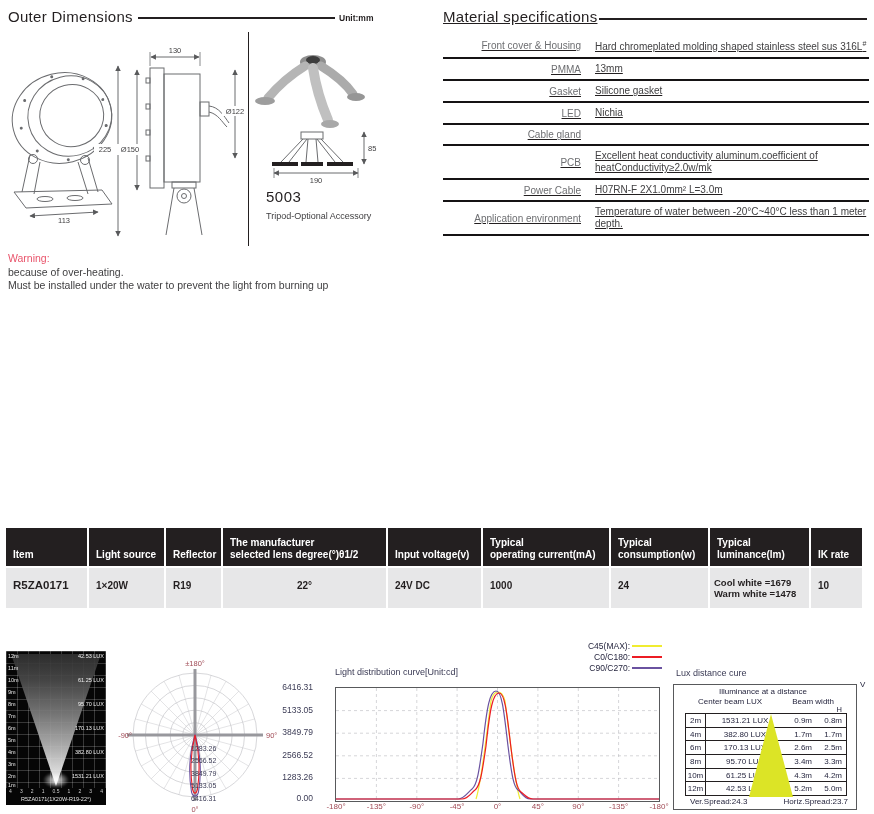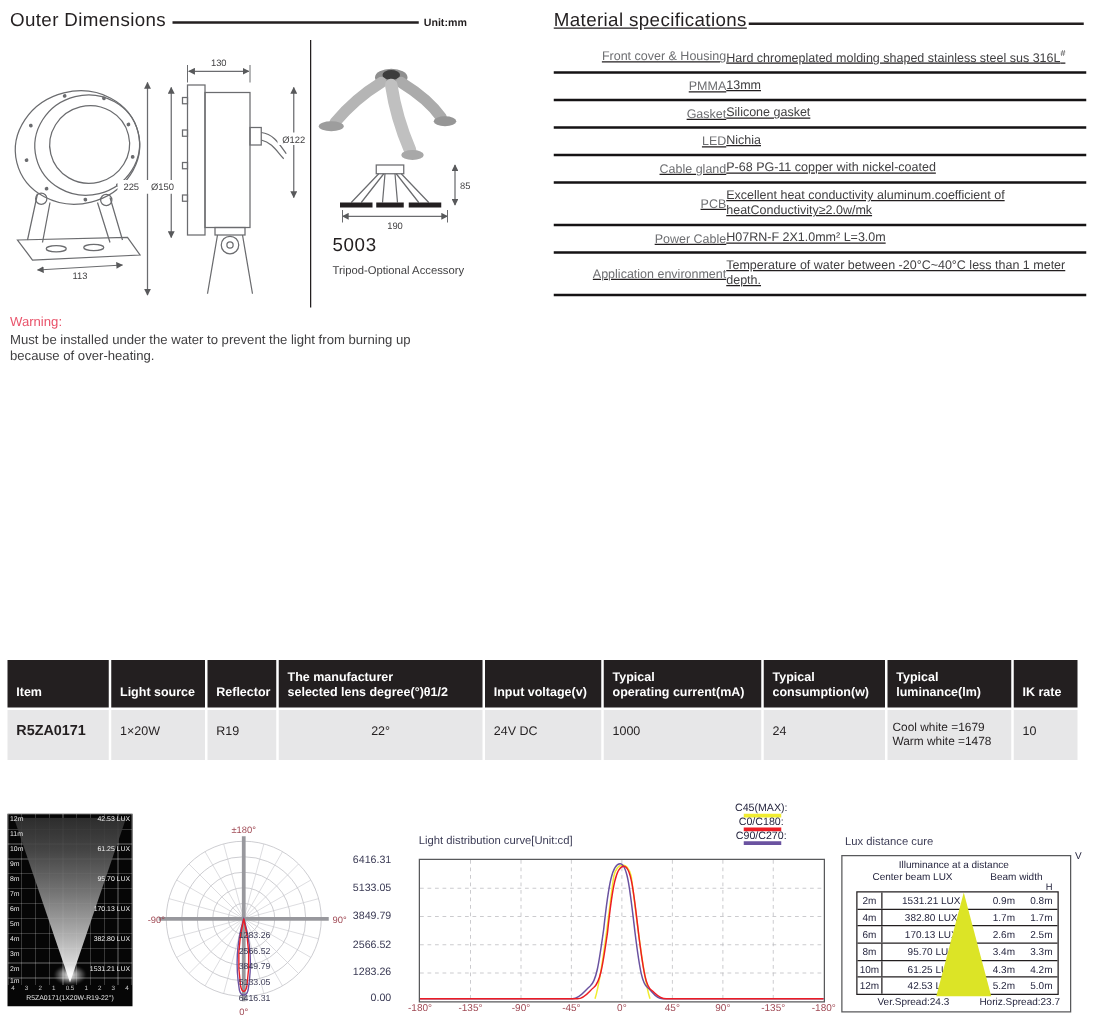--- a/index.html
+++ b/index.html
@@ -6,53 +6,53 @@
   #page{position:relative;width:874px;height:814px;background:#fff;overflow:hidden;
         font-family:"Liberation Sans",sans-serif;color:#231f20;}
   .abs{position:absolute;}
   
   .sec-title{font-size:15px;letter-spacing:.3px;color:#231f20;}
   .rule{background:#231f20;}
   .unit{font-size:8.5px;font-weight:bold;color:#231f20;}
   
   #material{position:absolute;left:443px;top:8px;width:426px;text-decoration:underline;}
   .mat-row{display:flex;align-items:center;border-bottom:2px solid #151314;padding:4px 0;}
-  .mat-label{width:138px;text-align:right;padding-right:0;color:#6d6e71;font-size:10px;flex:none;}
+  .mat-label{width:138px;text-align:right;padding-right:14px;color:#6d6e71;font-size:10px;flex:none;}
   .mat-value{flex:1;color:#414042;font-size:10px;line-height:12px;}
   
   #warning{position:absolute;left:8px;top:252px;font-size:10.5px;line-height:13.5px;color:#414042;}
   #warning .w-title{color:#e9546b;}
   
   #spec{position:absolute;left:6px;top:528px;width:856px;display:grid;
         grid-template-columns:81px 75px 55px 163px 93px 126px 97px 99px 51px;
         grid-gap:2px;background:#fff;font-size:10px;}
   .sp-h{background:#231f20;color:#fff;font-weight:bold;padding:4px 7px 6px 7px;
         display:flex;align-items:flex-end;white-space:pre-line;line-height:11.5px;min-height:28px;}
-  .sp-c{background:#e7e7e8;color:#231f20;padding:12px 7px;line-height:11px;white-space:pre-line;}
+  .sp-c{background:#e7e7e8;color:#231f20;padding:12px 7px;line-height:11px;white-space:pre-line;font-weight:bold;}
   .sp-c.item{font-weight:bold;font-size:11.5px;}
   .sp-c.center{text-align:center;}
   .sp-c.small{font-size:9.5px;padding:9px 4px;}
   
   #photo{position:absolute;left:6px;top:651px;width:100px;height:154px;background:#060606;overflow:hidden;}
   #photo .grid{position:absolute;left:0;top:0;right:0;height:137px;
      background-image:repeating-linear-gradient(to right,rgba(255,255,255,.20) 0 1px,transparent 1px 11px),
                       repeating-linear-gradient(to bottom,rgba(255,255,255,.20) 0 1px,transparent 1px 11.9px);}
   #photo .cone{position:absolute;left:5px;top:3px;width:90px;height:132px;
      clip-path:polygon(50% 100%,0% 0%,100% 0%);
      background:linear-gradient(to top,#ffffff 0%,#efefef 10%,#b9b9b9 30%,#7d7d7d 55%,#4a4a4a 80%,#303030 100%);
      opacity:.92;}
   #photo .glow{position:absolute;left:37px;top:121px;width:26px;height:16px;border-radius:50%;
      background:radial-gradient(closest-side,#fff,rgba(255,255,255,0));filter:blur(1px);}
   .ph-dist{position:absolute;left:2px;font-size:5.5px;line-height:6px;color:#e8e8e8;}
   .ph-lux{position:absolute;right:2px;font-size:5.5px;line-height:6px;color:#f0f0f0;}
   #photo .ticks{position:absolute;left:3px;right:3px;top:137px;display:flex;justify-content:space-between;
      font-size:5px;color:#cfcfcf;}
   #photo .ph-title{position:absolute;left:0;right:0;top:145px;text-align:center;font-size:5.5px;color:#e5e5e5;}
   #ldc-title{position:absolute;left:335px;top:667px;font-size:9px;color:#3b3b55;}
-  .leg-row{position:absolute;left:556px;width:106px;display:flex;align-items:center;justify-content:flex-end;flex-direction:column;}
+  .leg-row{position:absolute;left:556px;width:106px;display:flex;align-items:center;justify-content:flex-end;}
   .leg-label{font-size:8.5px;color:#26263f;}
   .leg-line{width:30px;height:2.5px;margin-left:2px;flex:none;}
   .ytick{position:absolute;width:46px;text-align:right;font-size:8.5px;color:#3b3b55;}
   .xtick{position:absolute;width:34px;text-align:center;font-size:8px;color:#a04a55;top:802px;}
   
   #lux-title{position:absolute;left:676px;top:668px;font-size:9px;color:#3b3b55;}
   #lux-box{position:absolute;left:673px;top:684px;width:182px;height:124px;border:1px solid #58595b;background:#fff;}
   #lux-box .hd1{position:absolute;left:0;right:4px;top:2px;text-align:center;font-size:8px;color:#26263f;}
   #lux-box .hd2a{position:absolute;left:24px;top:12px;font-size:8px;color:#26263f;}
   #lux-box .hd2b{position:absolute;right:22px;top:12px;font-size:8px;color:#26263f;}
@@ -60,21 +60,21 @@
   #lux-tbl{position:absolute;left:11px;top:28px;width:160px;height:81px;border:1.5px solid #231f20;
      display:flex;flex-direction:column;z-index:1;background:#fff;}
   .lux-row{flex:1;display:flex;align-items:center;border-bottom:1.5px solid #231f20;font-size:8px;color:#26263f;}
   .lux-row:last-child{border-bottom:none;}
   .lux-d{width:19px;text-align:center;border-right:1.5px solid #231f20;align-self:stretch;
      display:flex;align-items:center;justify-content:center;flex:none;}
   .lux-l{flex:1;text-align:center;}
   .lux-h{width:28px;text-align:right;flex:none;}
   .lux-v{width:30px;text-align:right;padding-right:4px;flex:none;}
   #lux-tri{position:absolute;left:0;top:0;z-index:2;pointer-events:none;}
-  .lux-foot{position:absolute;top:112px;font-size:8px;color:#26263f;margin-left:12px;}
+  .lux-foot{position:absolute;top:112px;font-size:8px;color:#26263f;}
   #lux-v-out{position:absolute;left:860px;top:680px;font-size:8px;color:#26263f;}
   
   .m5003{position:absolute;left:266px;top:188px;font-size:15px;letter-spacing:.5px;color:#231f20;}
   .m5003cap{position:absolute;left:266px;top:211px;font-size:9px;color:#414042;}
   svg text{font-family:"Liberation Sans",sans-serif;}
 </style>
 </head>
 <body>
 
 <div id="page">
@@ -207,41 +207,40 @@
       <div class="mat-row">
         <div class="mat-label">Gasket</div>
         <div class="mat-value">Silicone gasket</div>
       </div>
       <div class="mat-row">
         <div class="mat-label">LED</div>
         <div class="mat-value">Nichia</div>
       </div>
       <div class="mat-row">
         <div class="mat-label">Cable gland</div>
-        <div class="mat-value">P-68 PG-11 copper with nickel-coated</div>
       </div>
       <div class="mat-row">
         <div class="mat-label">PCB</div>
         <div class="mat-value">Excellent heat conductivity aluminum.coefficient of heatConductivity≥2.0w/mk</div>
       </div>
       <div class="mat-row">
         <div class="mat-label">Power Cable</div>
         <div class="mat-value">H07RN-F 2X1.0mm² L=3.0m</div>
       </div>
       <div class="mat-row">
         <div class="mat-label">Application environment</div>
         <div class="mat-value">Temperature of water between -20°C~40°C less than 1 meter depth.</div>
       </div>
     </div>
   </div>
 
   <div id="warning">
     <div class="w-title">Warning:</div>
+    <div>because of over-heating.</div>
     <div>Must be installed under the water to prevent the light from burning up</div>
-    <div>because of over-heating.</div>
   </div>
 
   <div id="spec">
     <div class="sp-h">Item</div>
     <div class="sp-h">Light source</div>
     <div class="sp-h">Reflector</div>
     <div class="sp-h">The manufacturer
 selected lens degree(°)θ1/2</div>
     <div class="sp-h">Input voltage(v)</div>
     <div class="sp-h">Typical

